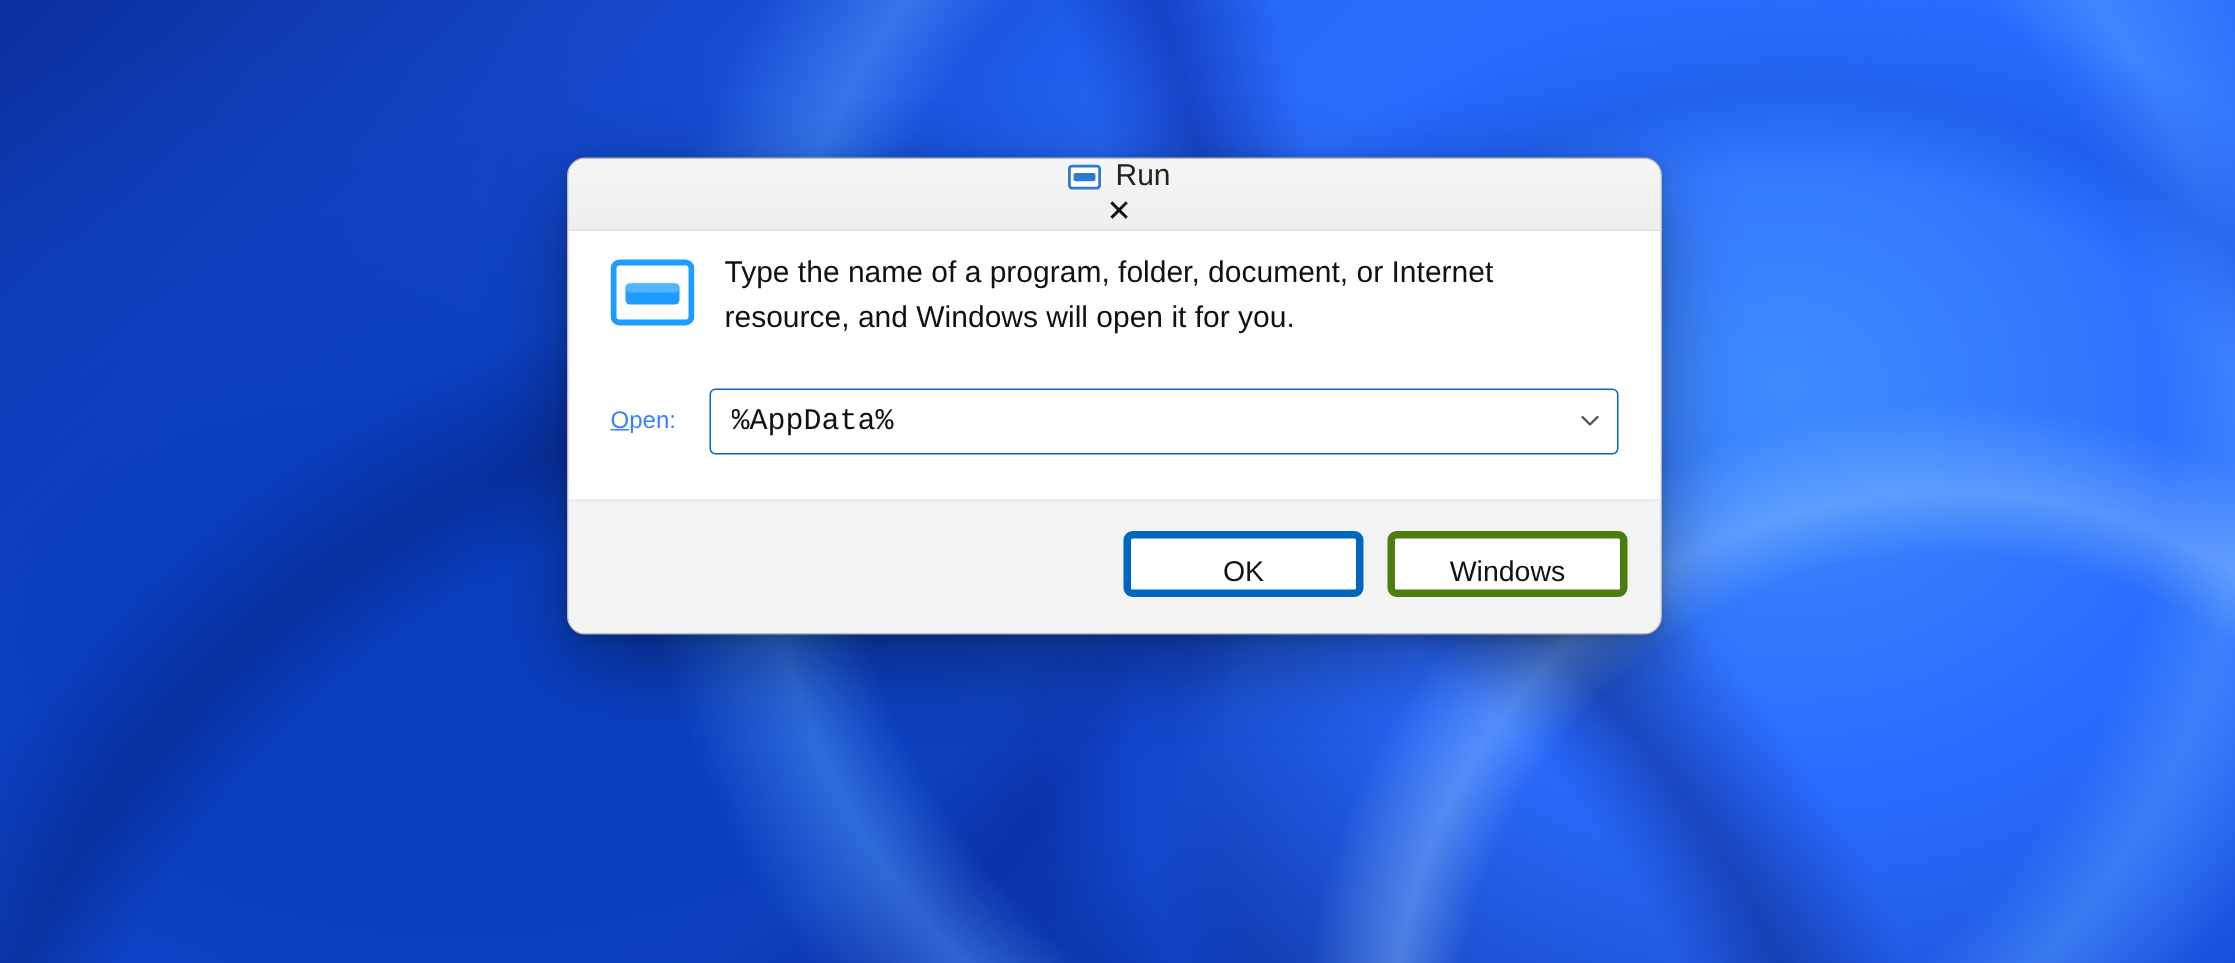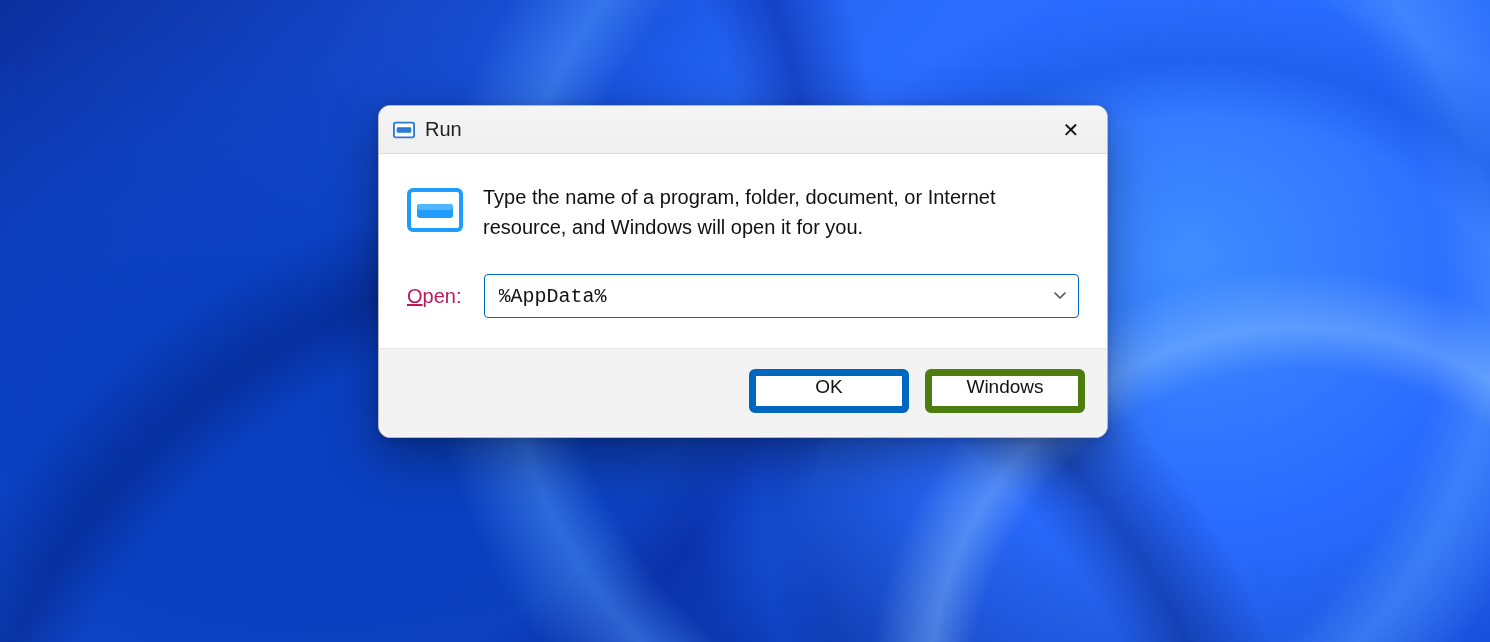--- a/index.html
+++ b/index.html
@@ -43,42 +43,43 @@
     border-radius: 12px;
     box-shadow: 0 18px 50px rgba(0,0,0,0.35), 0 2px 8px rgba(0,0,0,0.15);
     overflow: hidden;
   }
   .titlebar {
     display: flex; align-items: center; justify-content: space-between;
     height: 48px;
     padding: 0 8px 0 14px;
     background: linear-gradient(#f5f5f5, #efefef);
     border-bottom: 1px solid #dcdcdc;
+    flex-direction: column;
   }
   .title-left { display: flex; align-items: center; gap: 10px; }
   .titlebar .title { font-size: 20px; color: #222; }
   .title-icon-svg { width: 22px; height: 18px; display: block; }
   .close-btn {
     width: 56px; height: 40px;
     display: flex; align-items: center; justify-content: center;
     border-radius: 6px;
     cursor: default;
   }
   .close-x { font-size: 20px; color: #111; line-height: 1; }
 
   .body {
-    padding: 28px 28px 10px 28px;
+    padding: 13px 28px 10px 28px;
     background: #ffffff;
   }
   .intro-row { display: flex; gap: 20px; align-items: flex-start; margin-bottom: 32px; }
   .run-big-icon { width: 56px; height: 56px; flex: 0 0 auto; margin-top: 4px; }
   .intro-text { font-size: 20px; color: #111; line-height: 1.5; max-width: 560px; }
 
   .open-row { display: flex; align-items: center; gap: 22px; margin-bottom: 20px; }
-  .open-label { font-size: 20px; color: #be185d; }
+  .open-label { font-size: 16px; color: #3b82f6; }
   .open-label .ul { text-decoration: underline; }
   .combo {
     position: relative;
     flex: 1;
     height: 44px;
     border: 1px solid #0067c0;
     border-radius: 4px;
     background: #ffffff;
     display: flex; align-items: center;
     padding: 0 40px 0 12px;
@@ -99,24 +100,24 @@
   .footer {
     background: #f3f3f3;
     border-top: 1px solid #e5e5e5;
     padding: 20px 22px 24px 22px;
     display: flex; justify-content: flex-end; gap: 16px;
   }
   .btn {
     min-width: 160px; height: 44px;
     padding: 0 18px;
     background: #ffffff;
-    border: 7px solid #4d7c0f;
+    border: 5px solid #4d7c0f;
     border-radius: 6px;
     font-size: 19px; color: #111;
-    display: flex; align-items: flex-start; justify-content: center;
+    display: flex; align-items: flex-end; justify-content: center;
     cursor: default;
   }
   .btn.primary { border-color: #0067c0; }
   .btn .ul { text-decoration: underline; }
 </style>
 </head>
 <body>
 
 <div class="desktop">
   <div class="petal p1"></div>

